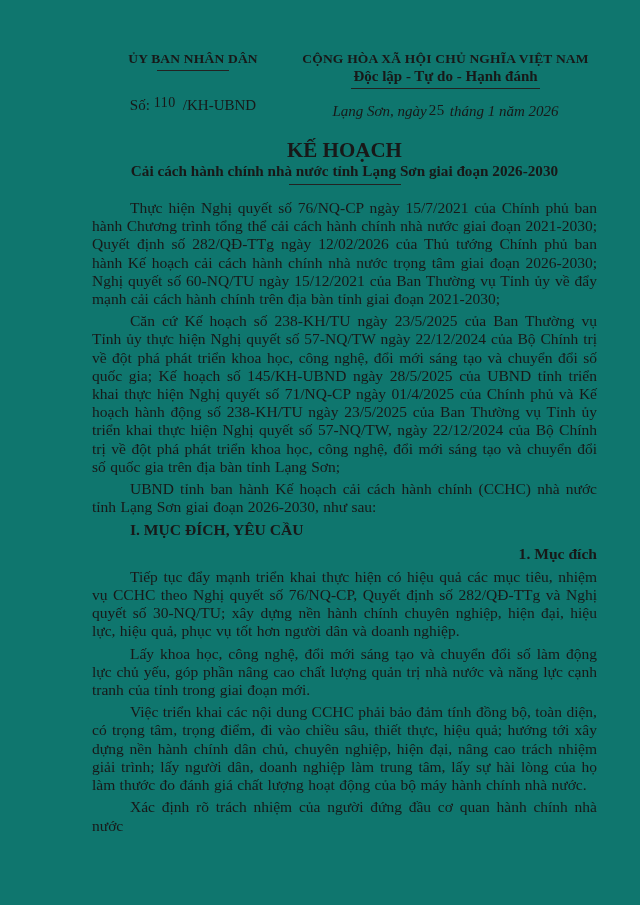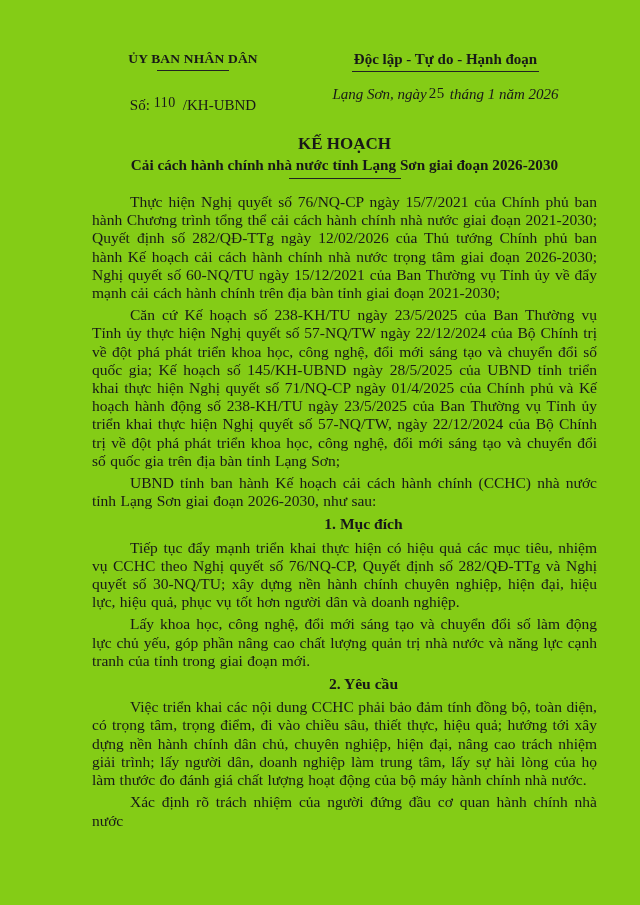--- a/index.html
+++ b/index.html
@@ -6,81 +6,82 @@
   html, body { background: #ffffff; }
   body {
     width: 640px; height: 905px;
     font-family: "Liberation Serif", "DejaVu Serif", serif;
     color: #181818;
     overflow: hidden;
   }
   .page {
     width: 640px; height: 905px;
     padding: 50px 43px 30px 92px;
-    background: #84cc16;
+    background: #0f766e;
   }
   
   .doc-header { display: flex; width: 100%; }
   .hdr-left  { width: 40%; text-align: center; }
   .hdr-right { width: 60%; text-align: center; }
   .hdr-bold { font-weight: bold; font-size: 13.5px; line-height: 17px; letter-spacing: .2px; }
   .hdr-motto { font-weight: bold; font-size: 15px; line-height: 19px; display: inline-block;
                border-bottom: 1.5px solid #222; padding: 0 2px 2px 2px; }
   .hdr-rule { width: 72px; border-bottom: 1.5px solid #222; margin: 3px auto 0 auto; }
   .doc-number { margin-top: 26px; font-size: 15px; white-space: nowrap; }
   .fill-num { position: relative; top: -3px; font-size: 14px; letter-spacing: .5px;
               margin: 0 7px 0 4px; font-style: normal; }
   .place-date { margin-top: 14px; font-style: italic; font-size: 15px; white-space: nowrap; }
   .place-date .fill-num { top: -1px; font-size: 15px; margin: 0 5px 0 2px; }
   
   .title-block { text-align: center; margin-top: 20px; }
-  .doc-title { font-weight: bold; font-size: 17px; line-height: 20px; }
+  .doc-title { font-weight: bold; font-size: 21px; line-height: 20px; }
   .doc-subtitle { font-weight: bold; font-size: 15.2px; line-height: 20px; margin-top: 1px; }
   .title-rule { width: 112px; border-bottom: 1.3px solid #222; margin: 3px auto 0 auto; }
   
   .doc-body { margin-top: 14px; }
   .para {
     font-size: 15.5px; line-height: 18.2px;
     text-align: justify; text-indent: 38px;
     margin-bottom: 4px;
     word-spacing: .5px;
   }
   .sec-h1 { font-weight: bold; text-indent: 38px; font-size: 15.6px; line-height: 18.2px;
             margin: 5px 0 5px 0; text-align: left; }
   .sec-h2 { font-weight: bold; text-indent: 38px; font-size: 15.6px; line-height: 18.2px;
-            margin: 5px 0 5px 0; text-align: center; }
+            margin: 5px 0 5px 0; text-align: right; }
 </style>
 </head>
 <body>
 
 <div class="page">
 
   <div class="doc-header">
     <div class="hdr-left">
       <div class="hdr-bold">ỦY BAN NHÂN DÂN</div>
       <div class="hdr-rule"></div>
       <div class="doc-number"><span>Số:</span><span class="fill-num">110</span><span>/KH-UBND</span></div>
     </div>
     <div class="hdr-right">
-      <div><span class="hdr-motto">Độc lập - Tự do - Hạnh đoạn</span></div>
+      <div class="hdr-bold">CỘNG HÒA XÃ HỘI CHỦ NGHĨA VIỆT NAM</div>
+      <div><span class="hdr-motto">Độc lập - Tự do - Hạnh đánh</span></div>
       <div class="place-date"><span>Lạng Sơn, ngày</span><span class="fill-num">25</span><span>tháng 1 năm 2026</span></div>
     </div>
   </div>
 
   <div class="title-block">
     <div class="doc-title">KẾ HOẠCH</div>
     <div class="doc-subtitle">Cải cách hành chính nhà nước tỉnh Lạng Sơn giai đoạn 2026-2030</div>
     <div class="title-rule"></div>
   </div>
 
   <div class="doc-body">
     <div class="para">Thực hiện Nghị quyết số 76/NQ-CP ngày 15/7/2021 của Chính phủ ban hành Chương trình tổng thể cải cách hành chính nhà nước giai đoạn 2021-2030; Quyết định số 282/QĐ-TTg ngày 12/02/2026 của Thủ tướng Chính phủ ban hành Kế hoạch cải cách hành chính nhà nước trọng tâm giai đoạn 2026-2030; Nghị quyết số 60-NQ/TU ngày 15/12/2021 của Ban Thường vụ Tỉnh ủy về đẩy mạnh cải cách hành chính trên địa bàn tỉnh giai đoạn 2021-2030;</div>
     <div class="para">Căn cứ Kế hoạch số 238-KH/TU ngày 23/5/2025 của Ban Thường vụ Tỉnh ủy thực hiện Nghị quyết số 57-NQ/TW ngày 22/12/2024 của Bộ Chính trị về đột phá phát triển khoa học, công nghệ, đổi mới sáng tạo và chuyển đổi số quốc gia; Kế hoạch số 145/KH-UBND ngày 28/5/2025 của UBND tỉnh triển khai thực hiện Nghị quyết số 71/NQ-CP ngày 01/4/2025 của Chính phủ và Kế hoạch hành động số 238-KH/TU ngày 23/5/2025 của Ban Thường vụ Tỉnh ủy triển khai thực hiện Nghị quyết số 57-NQ/TW, ngày 22/12/2024 của Bộ Chính trị về đột phá phát triển khoa học, công nghệ, đổi mới sáng tạo và chuyển đổi số quốc gia trên địa bàn tỉnh Lạng Sơn;</div>
     <div class="para">UBND tỉnh ban hành Kế hoạch cải cách hành chính (CCHC) nhà nước tỉnh Lạng Sơn giai đoạn 2026-2030, như sau:</div>
+    <div class="sec-h1">I. MỤC ĐÍCH, YÊU CẦU</div>
     <div class="sec-h2">1. Mục đích</div>
     <div class="para">Tiếp tục đẩy mạnh triển khai thực hiện có hiệu quả các mục tiêu, nhiệm vụ CCHC theo Nghị quyết số 76/NQ-CP, Quyết định số 282/QĐ-TTg và Nghị quyết số 30-NQ/TU; xây dựng nền hành chính chuyên nghiệp, hiện đại, hiệu lực, hiệu quả, phục vụ tốt hơn người dân và doanh nghiệp.</div>
     <div class="para">Lấy khoa học, công nghệ, đổi mới sáng tạo và chuyển đổi số làm động lực chủ yếu, góp phần nâng cao chất lượng quản trị nhà nước và năng lực cạnh tranh của tỉnh trong giai đoạn mới.</div>
-    <div class="sec-h2">2. Yêu cầu</div>
     <div class="para">Việc triển khai các nội dung CCHC phải bảo đảm tính đồng bộ, toàn diện, có trọng tâm, trọng điểm, đi vào chiều sâu, thiết thực, hiệu quả; hướng tới xây dựng nền hành chính dân chủ, chuyên nghiệp, hiện đại, nâng cao trách nhiệm giải trình; lấy người dân, doanh nghiệp làm trung tâm, lấy sự hài lòng của họ làm thước đo đánh giá chất lượng hoạt động của bộ máy hành chính nhà nước.</div>
     <div class="para">Xác định rõ trách nhiệm của người đứng đầu cơ quan hành chính nhà nước</div>
   </div>
 
 </div>
 
 </body></html>

